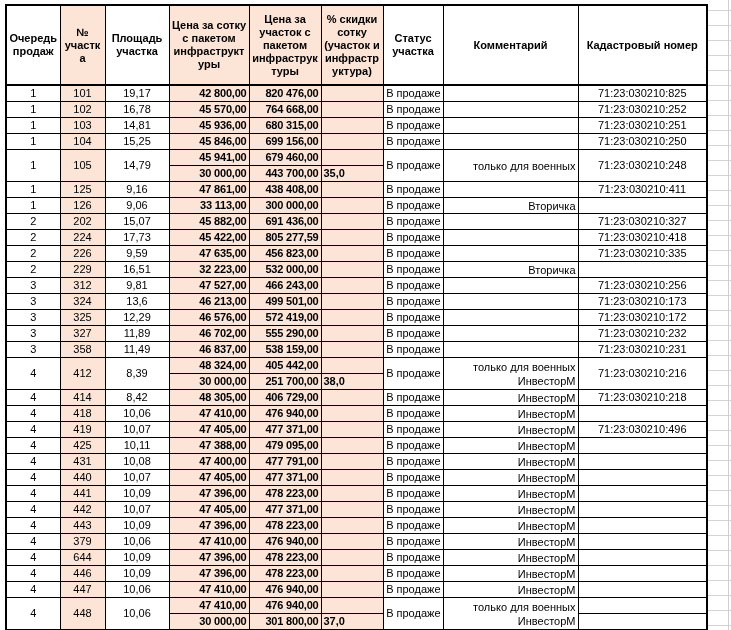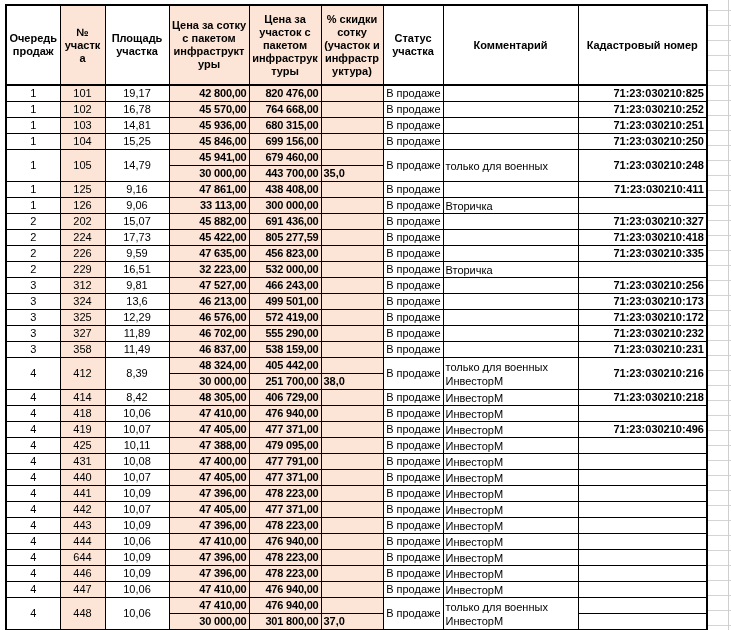--- a/index.html
+++ b/index.html
@@ -23,22 +23,22 @@
   .sheet thead tr{height:80px;}
   .sheet th{
     font-weight:bold;text-align:center;vertical-align:middle;
     overflow-wrap:anywhere;border-bottom:2px solid #000;line-height:13px;
   }
   .peach{background:#fce4d6;}
   .num{text-align:center;}
   .price{font-weight:bold;text-align:right;padding-right:3px;letter-spacing:-0.2px;white-space:nowrap;}
   .disc{font-weight:bold;text-align:left;margin-top:8px;}
   .status{text-align:right;white-space:nowrap;padding:0 1px;}
-  .comment{text-align:left;white-space:pre-line;line-height:14px;}
-  .cad{text-align:right;padding-left:2px;white-space:nowrap;font-weight:bold;}
+  .comment{text-align:right;white-space:pre-line;line-height:14px;}
+  .cad{text-align:center;padding-left:2px;white-space:nowrap;}
   .top{vertical-align:top;padding-top:1px;}
   .right-strip{
     position:absolute;left:706px;top:0;width:25px;height:630px;
     background:
       linear-gradient(to right, rgba(0,0,0,0) 0 22px, #cfcfcf 22px 23px, rgba(0,0,0,0) 23px 25px),
       repeating-linear-gradient(to bottom, rgba(0,0,0,0) 0 10px, #d4d4d4 10px 11px, rgba(0,0,0,0) 11px 15px);
   }
 </style>
 </head>
 <body>
@@ -365,21 +365,21 @@
           <td class="num">10,09</td>
           <td class="price peach">47 396,00</td>
           <td class="price peach">478 223,00</td>
           <td class="disc peach"></td>
           <td class="status">В продаже</td>
           <td class="comment">ИнвесторМ</td>
           <td class="cad"></td>
         </tr>
         <tr>
           <td class="num">4</td>
-          <td class="num peach">444</td>
+          <td class="num peach">379</td>
           <td class="num">10,06</td>
           <td class="price peach">47 410,00</td>
           <td class="price peach">476 940,00</td>
           <td class="disc peach"></td>
           <td class="status">В продаже</td>
           <td class="comment">ИнвесторМ</td>
           <td class="cad"></td>
         </tr>
         <tr>
           <td class="num">4</td>

